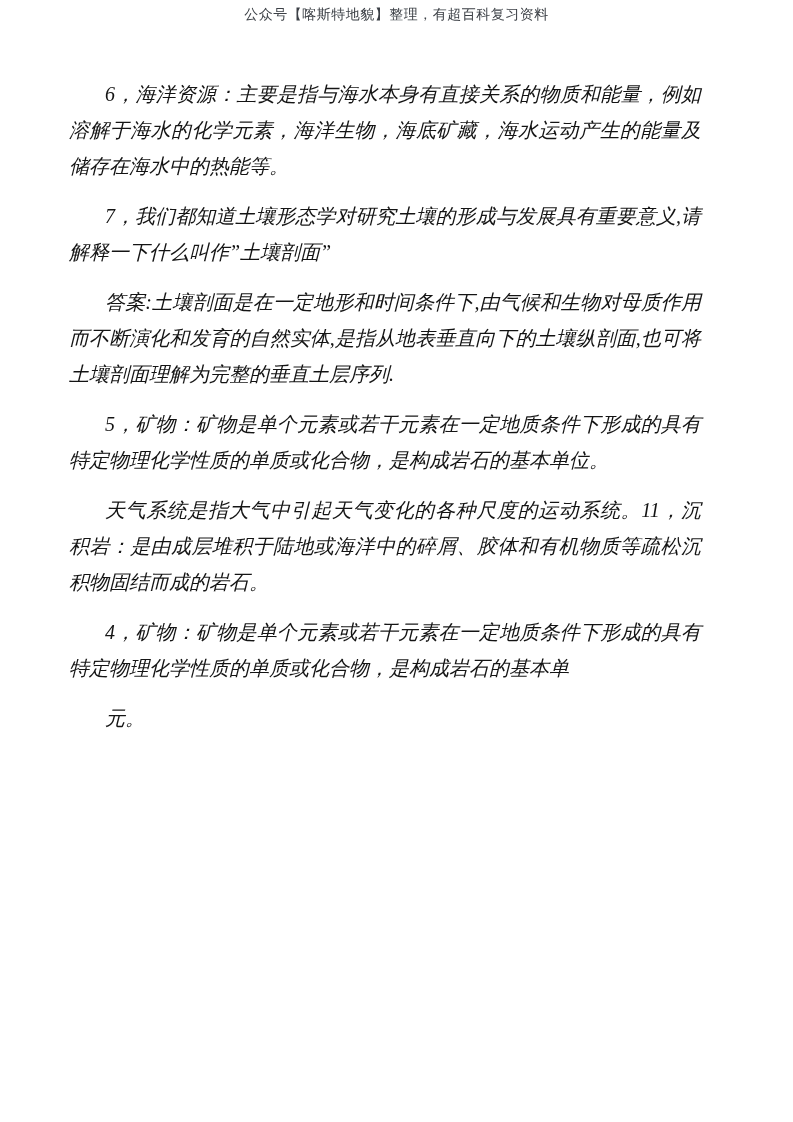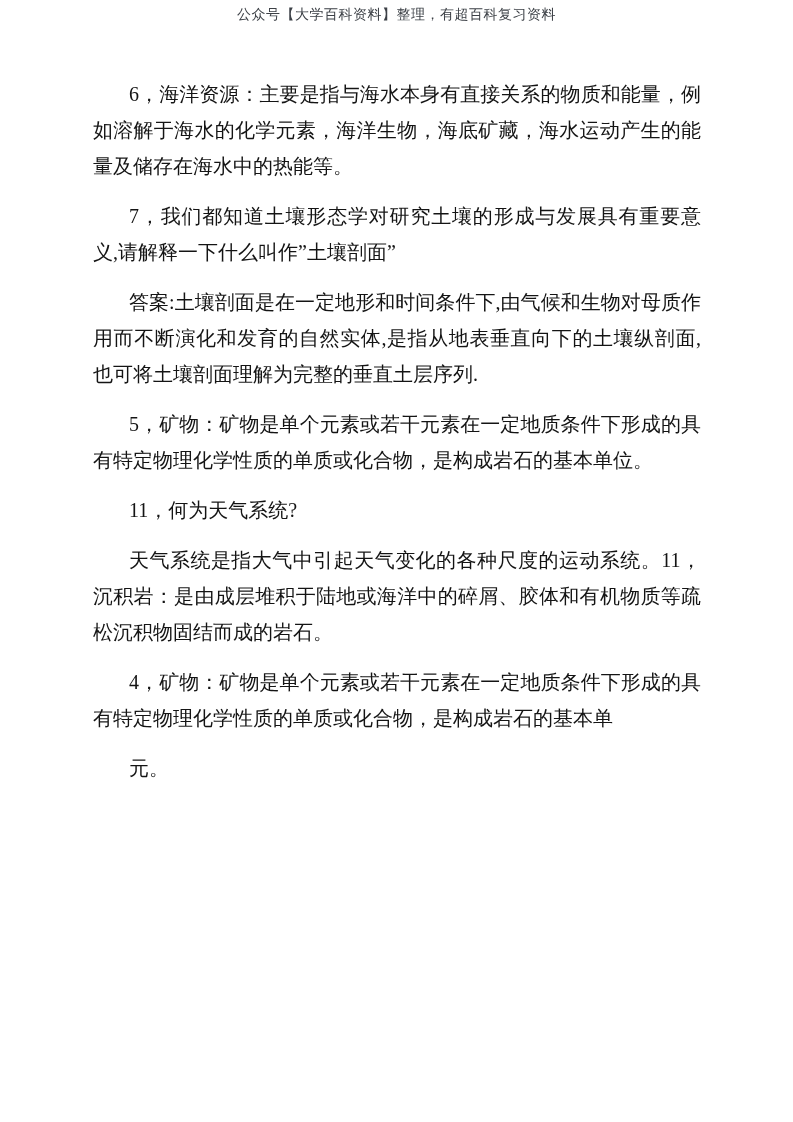--- a/index.html
+++ b/index.html
@@ -17,42 +17,42 @@
   }
   .header {
     padding-top: 7px;
     text-align: center;
     font-size: 14px;
     line-height: 15px;
     color: #3c4046;
     letter-spacing: 0.5px;
   }
   .content {
-    margin: 54px 92px 0 93px; 
+    margin: 54px 92px 0 69px; 
+    font-style: italic;
   }
   .content p {
     margin: 0 0 14px 0;
     font-size: 20px;
     line-height: 36px;
     color: #141414;
     text-align: justify;
     text-justify: inter-ideograph;
     text-indent: 36px;
     word-break: break-all;
   }
 </style>
 </head>
 <body>
 
 <div class="page">
-  <div class="header">公众号【大学百科资料】整理，有超百科复习资料</div>
+  <div class="header">公众号【喀斯特地貌】整理，有超百科复习资料</div>
 
   <div class="content">
     <p>6，海洋资源：主要是指与海水本身有直接关系的物质和能量，例如溶解于海水的化学元素，海洋生物，海底矿藏，海水运动产生的能量及储存在海水中的热能等。</p>
     <p>7，我们都知道土壤形态学对研究土壤的形成与发展具有重要意义,请解释一下什么叫作”土壤剖面”</p>
     <p>答案:土壤剖面是在一定地形和时间条件下,由气候和生物对母质作用而不断演化和发育的自然实体,是指从地表垂直向下的土壤纵剖面,也可将土壤剖面理解为完整的垂直土层序列.</p>
     <p>5，矿物：矿物是单个元素或若干元素在一定地质条件下形成的具有特定物理化学性质的单质或化合物，是构成岩石的基本单位。</p>
-    <p>11，何为天气系统?</p>
     <p>天气系统是指大气中引起天气变化的各种尺度的运动系统。11，沉积岩：是由成层堆积于陆地或海洋中的碎屑、胶体和有机物质等疏松沉积物固结而成的岩石。</p>
     <p>4，矿物：矿物是单个元素或若干元素在一定地质条件下形成的具有特定物理化学性质的单质或化合物，是构成岩石的基本单</p>
     <p>元。</p>
   </div>
 </div>
 
 </body></html>

